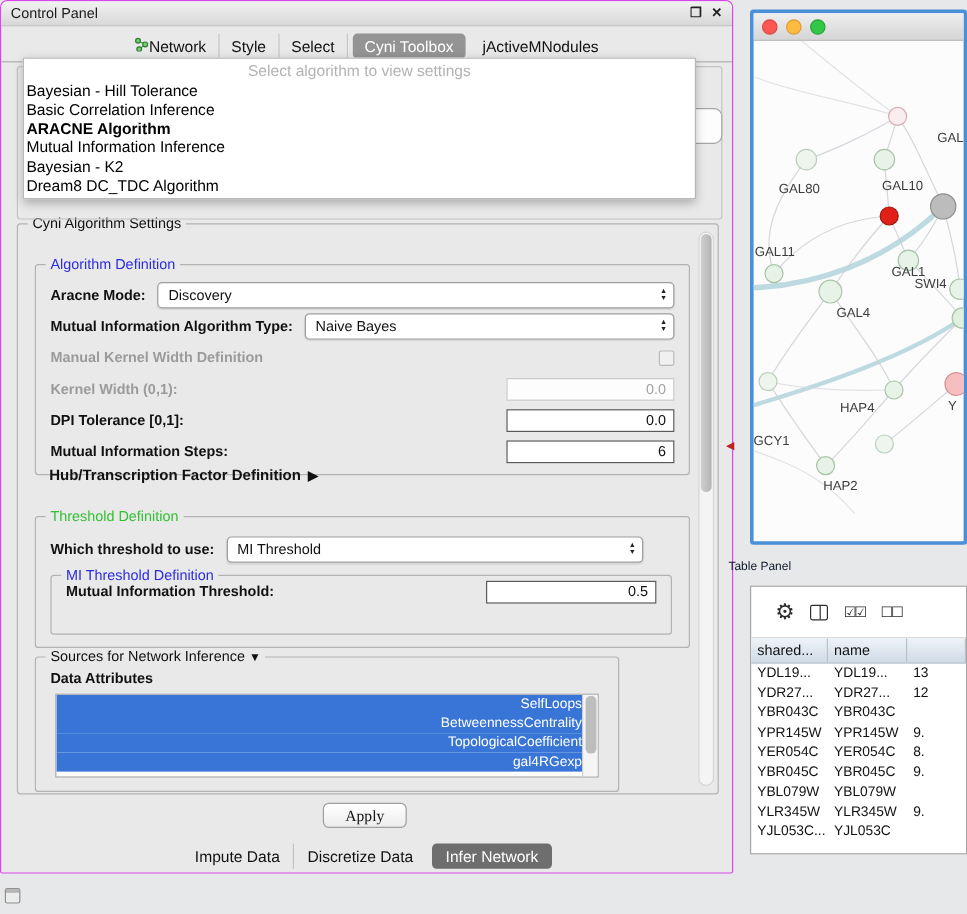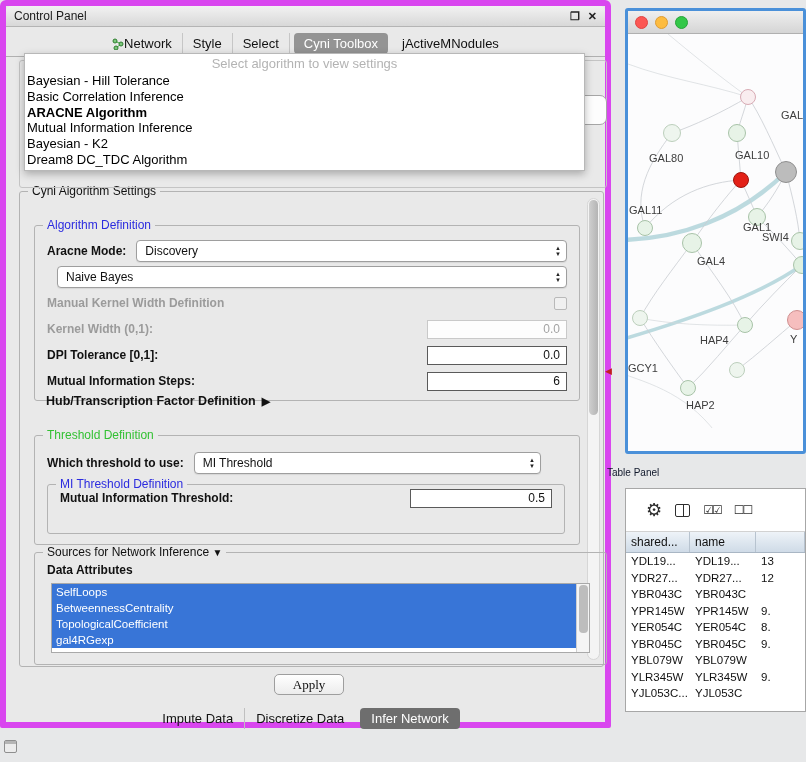--- a/index.html
+++ b/index.html
@@ -7,37 +7,37 @@
   body {
     position:relative; overflow:hidden;
     background:#e7e8e9;
     font-family:"Liberation Sans", sans-serif;
     color:#111;
   }
 
   
   .cp {
     position:absolute; left:0; top:8; width:611px; height:728px;
-    background:#e9e9e9; border:6px solid #d946ef;
+    background:#e9e9e9; border:1px solid #d946ef;
     border-radius:6px 6px 2px 2px;
   }
   .cp-titlebar {
     height:21px; background:linear-gradient(#f2f2f2,#d8d8d8);
     border-bottom:1px solid #b4b4b4; border-radius:5px 5px 0 0;
     display:flex; align-items:center; padding:0 8px;
     font-size:12px; color:#1a1a1a;
   }
   .cp-titlebar .win-btns { margin-left:auto; display:flex; gap:8px; align-items:center; }
   .wbtn { font-size:11px; font-weight:bold; color:#222; line-height:11px; cursor:default; }
 
   .cp-tabbar {
     height:30px; display:flex; justify-content:center; align-items:center;
     border-bottom:1px solid #b0b0b0; padding-top:4px;
   }
-  .tab { font-size:13px; padding:3px 10px; display:flex; align-items:center; gap:0; border-right:1px solid #c6c6c6; }
+  .tab { font-size:13px; padding:3px 10px; display:flex; gap:0; border-right:1px solid #c6c6c6; }
   .tab:last-child { border-right:none; }
   .tab.active { background:#949494; color:#fff; border-radius:4px; border-right:none; margin:0 4px; }
   .net-ico svg { display:block; }
 
   
   .behind-box { position:absolute; left:13px; top:54px; width:588px; height:128px;
     border:1px solid #c4c4c4; border-radius:3px; z-index:1; }
   .partial-btn { position:absolute; left:563px; top:89px; width:38px; height:30px;
     background:#fdfdfd; border:1px solid #a6a6a6; border-radius:7px; z-index:2; }
 
@@ -84,21 +84,21 @@
   .checkbox { width:13px; height:13px; border:1px solid #b9b9b9; background:#f0f0f0; border-radius:2px; }
 
   .algo-def { left:14px; top:33px; width:546px; height:176px; padding-top:12px; }
   .hub-row { position:absolute; left:26px; top:202px; font-size:12.5px; font-weight:bold;
     display:flex; align-items:center; gap:6px; }
   .hub-row .arrow { font-size:11px; }
   .thresh { left:14px; top:243px; width:546px; height:110px; padding-top:14px; }
   .mi-group { left:12px; top:48px; width:518px; height:50px; }
   .thresh .select { margin-right:26px; }
 
-  .sources { left:14px; top:360px; width:573px; height:113px; }
+  .sources { left:14px; top:360px; width:487px; height:113px;text-align:right; }
   .da-lbl { position:absolute; left:12px; top:10px; font-size:12px; font-weight:bold; }
   .attr-list { position:absolute; left:16px; top:30px; right:16px; height:70px;
     background:#fff; border:1px solid #a9a9a9; overflow:hidden; }
   .attr-item { height:16px; line-height:16px; font-size:11.5px; color:#fff;
     background:#3875d7; padding-left:4px; margin-right:13px; }
   .attr-sb { position:absolute; right:0; top:0; bottom:0; width:13px;
     background:#f5f5f5; border-left:1px solid #cfcfcf; }
   .attr-sb .thumb { position:absolute; left:2px; top:1px; width:9px; height:48px;
     background:#bdbdbd; border-radius:4px; }
 
@@ -217,20 +217,21 @@
         <div class="select">
           <span>Discovery</span>
           <span class="stepper">
               <span>▲</span>
               <span>▼</span>
             </span>
         </div>
       </div>
 
       <div class="row">
+        <span class="lbl">Mutual Information Algorithm Type:</span>
         <div class="select">
           <span>Naive Bayes</span>
           <span class="stepper">
               <span>▲</span>
               <span>▼</span>
             </span>
         </div>
       </div>
 
       <div class="row">

